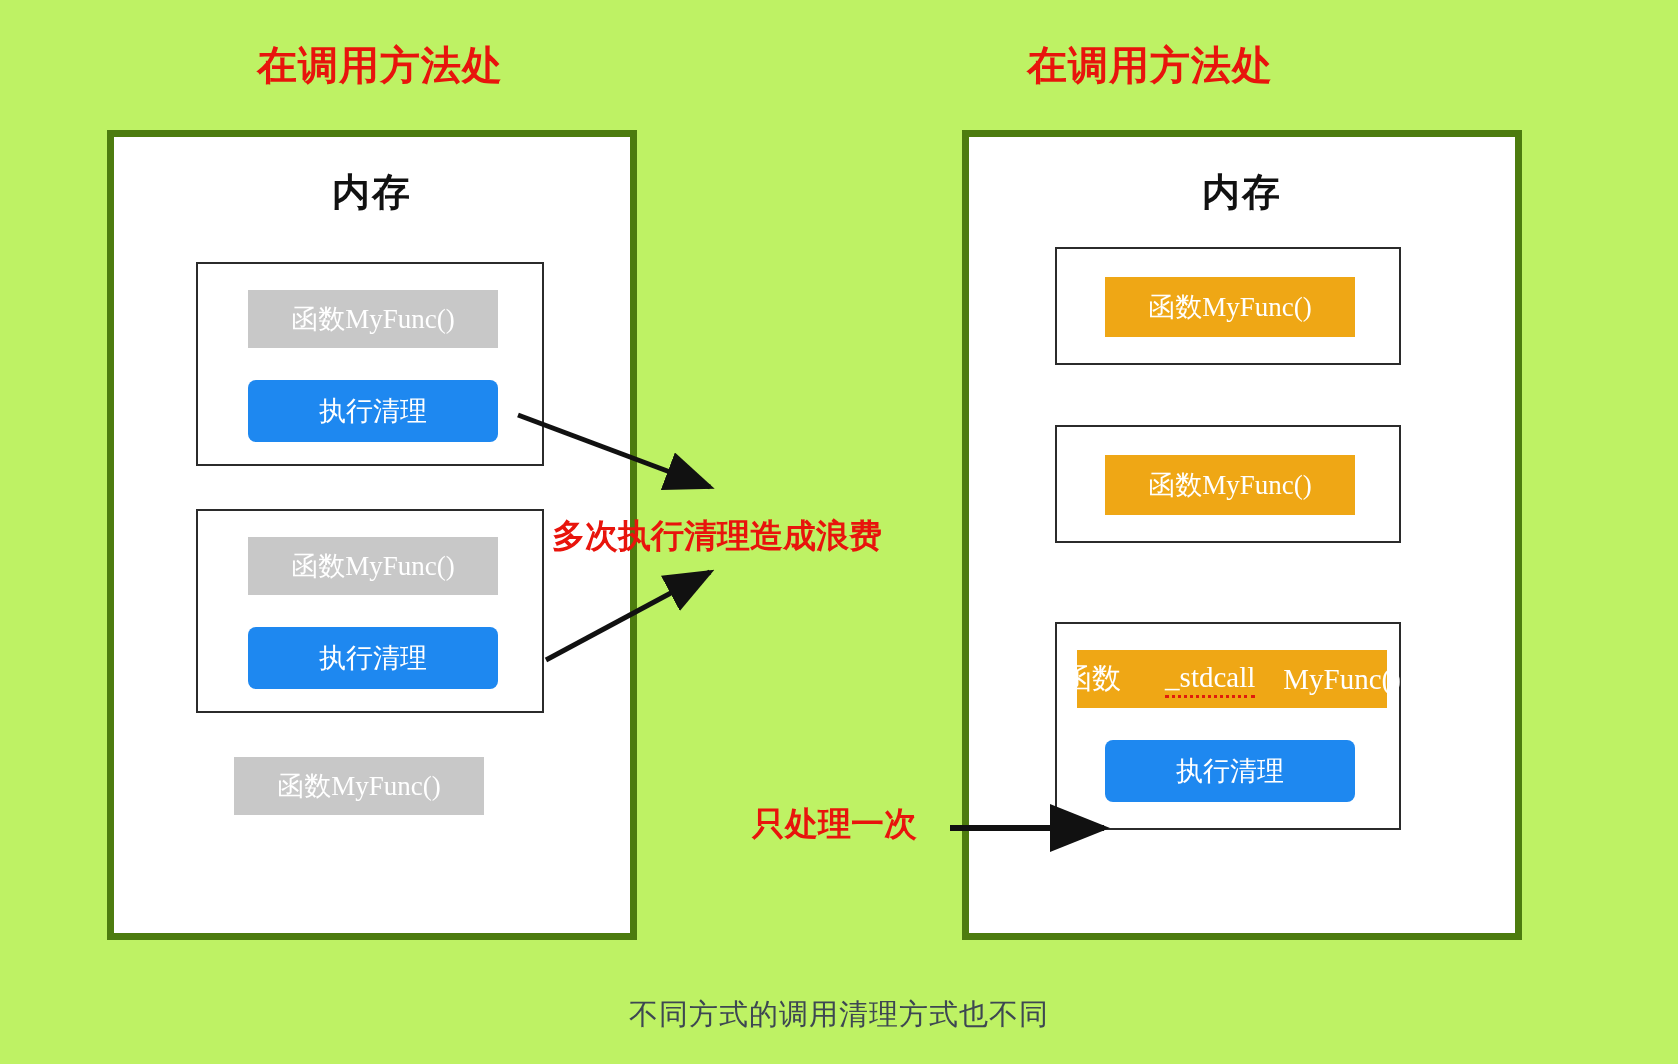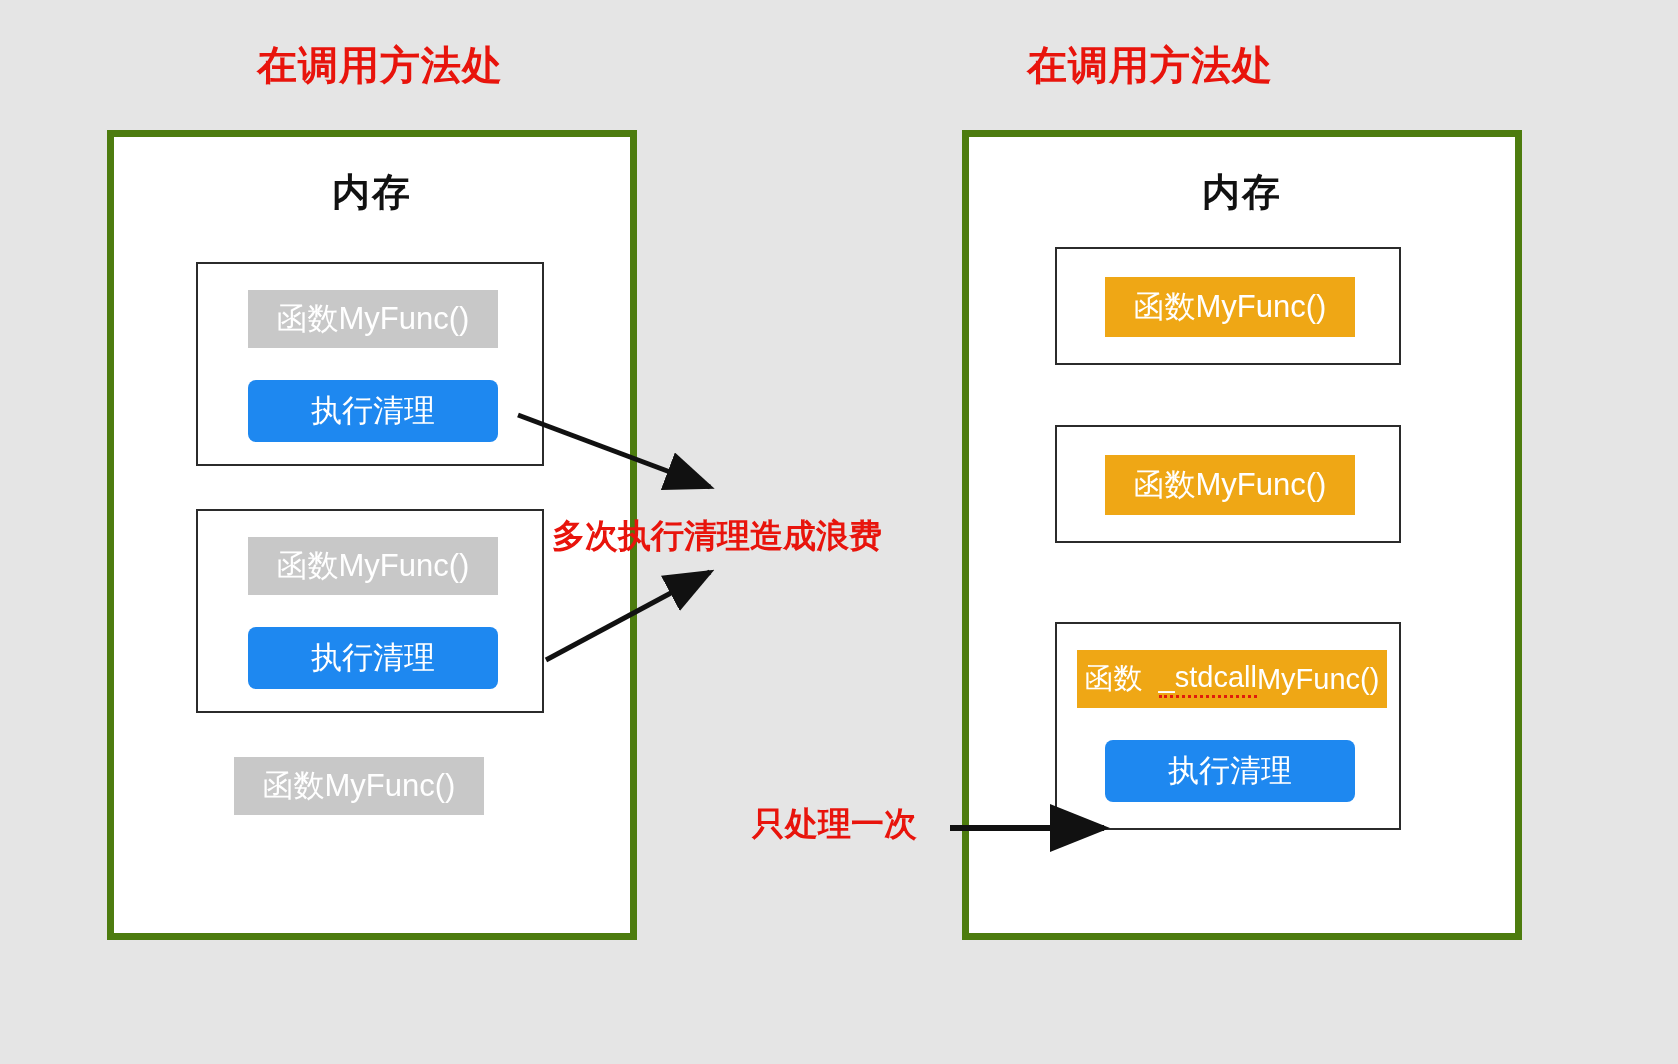--- a/index.html
+++ b/index.html
@@ -7,22 +7,23 @@
     padding: 0;
     background: #ffffff;
   }
   body {
     font-family: "Liberation Sans", "DejaVu Sans", sans-serif;
   }
   #canvas {
     position: relative;
     width: 1678px;
     height: 1064px;
-    background: #e5e5e5;
+    background: #bef264;
     overflow: hidden;
+    font-family: Liberation Serif, serif;
   }
 
   
   .col-title {
     position: absolute;
     font-size: 40px;
     font-weight: bold;
     color: #E8140C;
     letter-spacing: 1px;
     white-space: nowrap;
@@ -60,21 +61,21 @@
     box-sizing: border-box;
   }
 
   
   .chip {
     position: absolute;
     display: flex;
     align-items: center;
     justify-content: center;
     color: #ffffff;
-    font-size: 31px;
+    font-size: 27px;
     font-weight: 500;
     white-space: nowrap;
     box-sizing: border-box;
     letter-spacing: 0px;
   }
   .chip.gray   { background: #c8c8c8; }
   .chip.blue   { background: #1e88f0; border-radius: 8px; }
   .chip.orange { background: #efa715; }
 
   .chip .misspelled {
@@ -143,21 +144,21 @@
 
     <div class="call-frame" style="left:86px; top:110px; width:346px; height:118px;">
       <div class="chip orange" style="left:48px; top:28px; width:250px; height:60px;">函数MyFunc()</div>
     </div>
 
     <div class="call-frame" style="left:86px; top:288px; width:346px; height:118px;">
       <div class="chip orange" style="left:48px; top:28px; width:250px; height:60px;">函数MyFunc()</div>
     </div>
 
     <div class="call-frame" style="left:86px; top:485px; width:346px; height:208px;">
-      <div class="chip orange" style="left:20px; top:26px; width:310px; height:58px; font-size:29px;">
+      <div class="chip orange" style="left:20px; top:26px; width:310px; height:58px; font-size:29px;gap:28px;">
         <span>函数</span>
           <span class="misspelled">_stdcall</span>
           <span> MyFunc()</span>
       </div>
       <div class="chip blue" style="left:48px; top:116px; width:250px; height:62px;">执行清理</div>
     </div>
   </div>
 
   <div class="annotation" id="ann-waste" style="left:552px; top:514px;">多次执行清理造成浪费</div>
   <div class="annotation" id="ann-once" style="left:752px; top:802px;">只处理一次</div>
@@ -169,14 +170,15 @@
       </marker>
     </defs>
 
     <line x1="518" y1="415" x2="710" y2="487" stroke="#111111" stroke-width="5" marker-end="url(#head)"></line>
 
     <line x1="546" y1="660" x2="710" y2="572" stroke="#111111" stroke-width="5" marker-end="url(#head)"></line>
 
     <line x1="950" y1="828" x2="1104" y2="828" stroke="#111111" stroke-width="6" marker-end="url(#head)"></line>
   </svg>
 
+  <div id="caption">不同方式的调用清理方式也不同</div>
 
 </div>
 
 </body></html>

